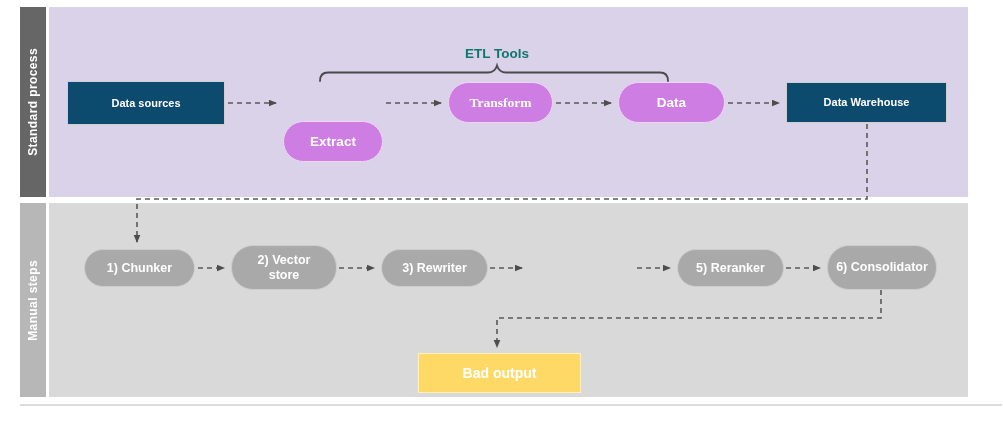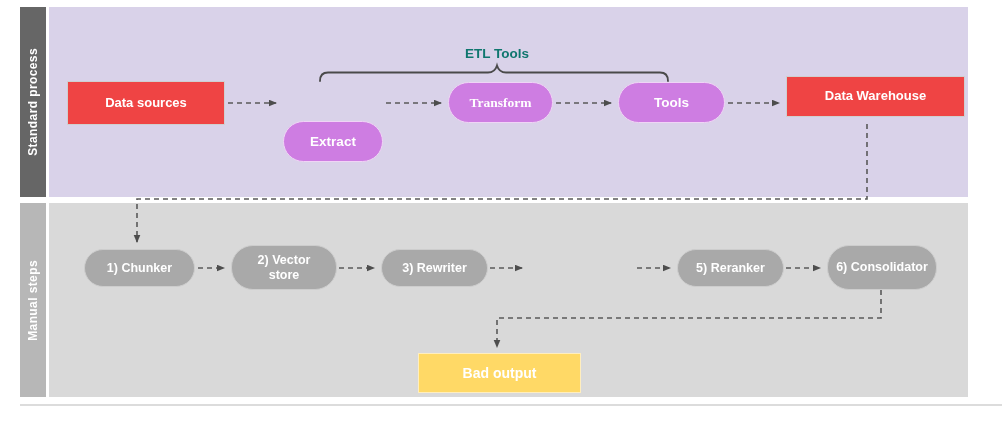--- a/index.html
+++ b/index.html
@@ -33,23 +33,23 @@
 
   
   .node {
     display: flex; align-items: center; justify-content: center;
     text-align: center;
     color: #ffffff;
     font-weight: bold;
     line-height: 1.15;
   }
   .rect-gray {
-    background: #ef4444;
+    background: #0c4a6e;
     border: 1px solid #cfcfcf;
-    font-size: 13px;
+    font-size: 11px;
   }
   .pill-purple {
     background: #ce7de2;
     border: 1.5px solid #f0d4f6;
     border-radius: 22px;
     font-size: 13.5px;
   }
   .pill-gray {
     background: #a9a9a9;
     border: 1.5px solid #cdcdcd;
@@ -130,23 +130,23 @@
   <div class="abs node rect-gray" style="left:67px; top:81px; width:158px; height:44px;">
     <span>Data sources</span>
   </div>
   <div class="abs node pill-purple" style="left:283px; top:82px; width:100px; height:41px;margin-top:39px;">
     <span>Extract</span>
   </div>
   <div class="abs node pill-purple" style="left:448px; top:82px; width:105px; height:41px;font-family:Liberation Serif, serif;">
     <span>Transform</span>
   </div>
   <div class="abs node pill-purple" style="left:618px; top:82px; width:107px; height:41px;">
-    <span>Tools</span>
+    <span>Data</span>
   </div>
-  <div class="abs node rect-gray" style="left:786px; top:76px; width:179px; height:41px;text-align:center;">
+  <div class="abs node rect-gray" style="left:786px; top:82px; width:161px; height:41px;text-align:center;">
     <span>Data Warehouse</span>
   </div>
 
   <div class="abs node pill-gray" style="left:84px; top:249px; width:111px; height:38px;">
     <span>1) Chunker</span>
   </div>
   <div class="abs node pill-gray wrap-narrow" style="left:231px; top:245px; width:106px; height:45px;">
     <span>2) Vector store</span>
   </div>
   <div class="abs node pill-gray" style="left:381px; top:249px; width:107px; height:38px;">

